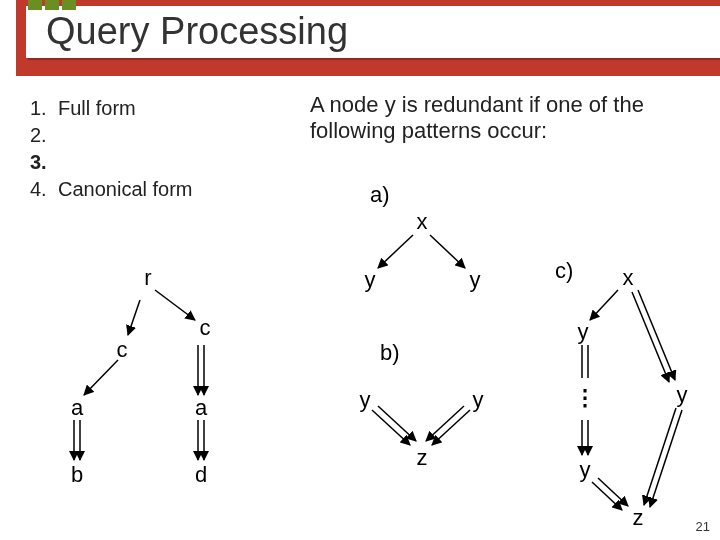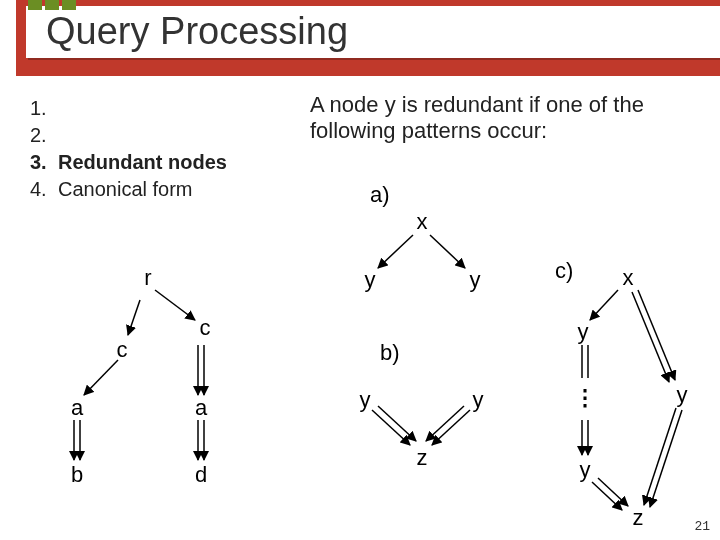--- a/index.html
+++ b/index.html
@@ -81,21 +81,21 @@
     color: #000;
   }
   svg.diagram {
     position: absolute;
     overflow: visible;
   }
   .pagenum {
     position: absolute;
     right: 10px;
     bottom: 6px;
-    font-family: Liberation Mono, monospace;
+    font-family: Liberation Sans, sans-serif;
     font-size: 13px;
     color: #333;
     margin-top: 44px;
   }
 </style>
 </head>
 <body>
 
 <div class="titlebar">
   <div class="redband"></div>
@@ -104,27 +104,27 @@
     <span></span>
     <span></span>
     <span></span>
   </div>
   <div class="title">Query Processing</div>
 </div>
 
 <div class="list">
   <div class="row">
     <span class="num">1.</span>
+    <span>Full form</span>
   </div>
   <div class="row">
     <span class="num">2.</span>
   </div>
   <div class="row" style="font-weight:bold;">
     <span class="num">3.</span>
-    <span>Redundant nodes</span>
   </div>
   <div class="row">
     <span class="num">4.</span>
     <span>Canonical form</span>
   </div>
 </div>
 
 <div class="definition">A node y is redundant if one of the following patterns occur:</div>
 
 <svg class="diagram" style="left:0;top:0;" width="720" height="540">

